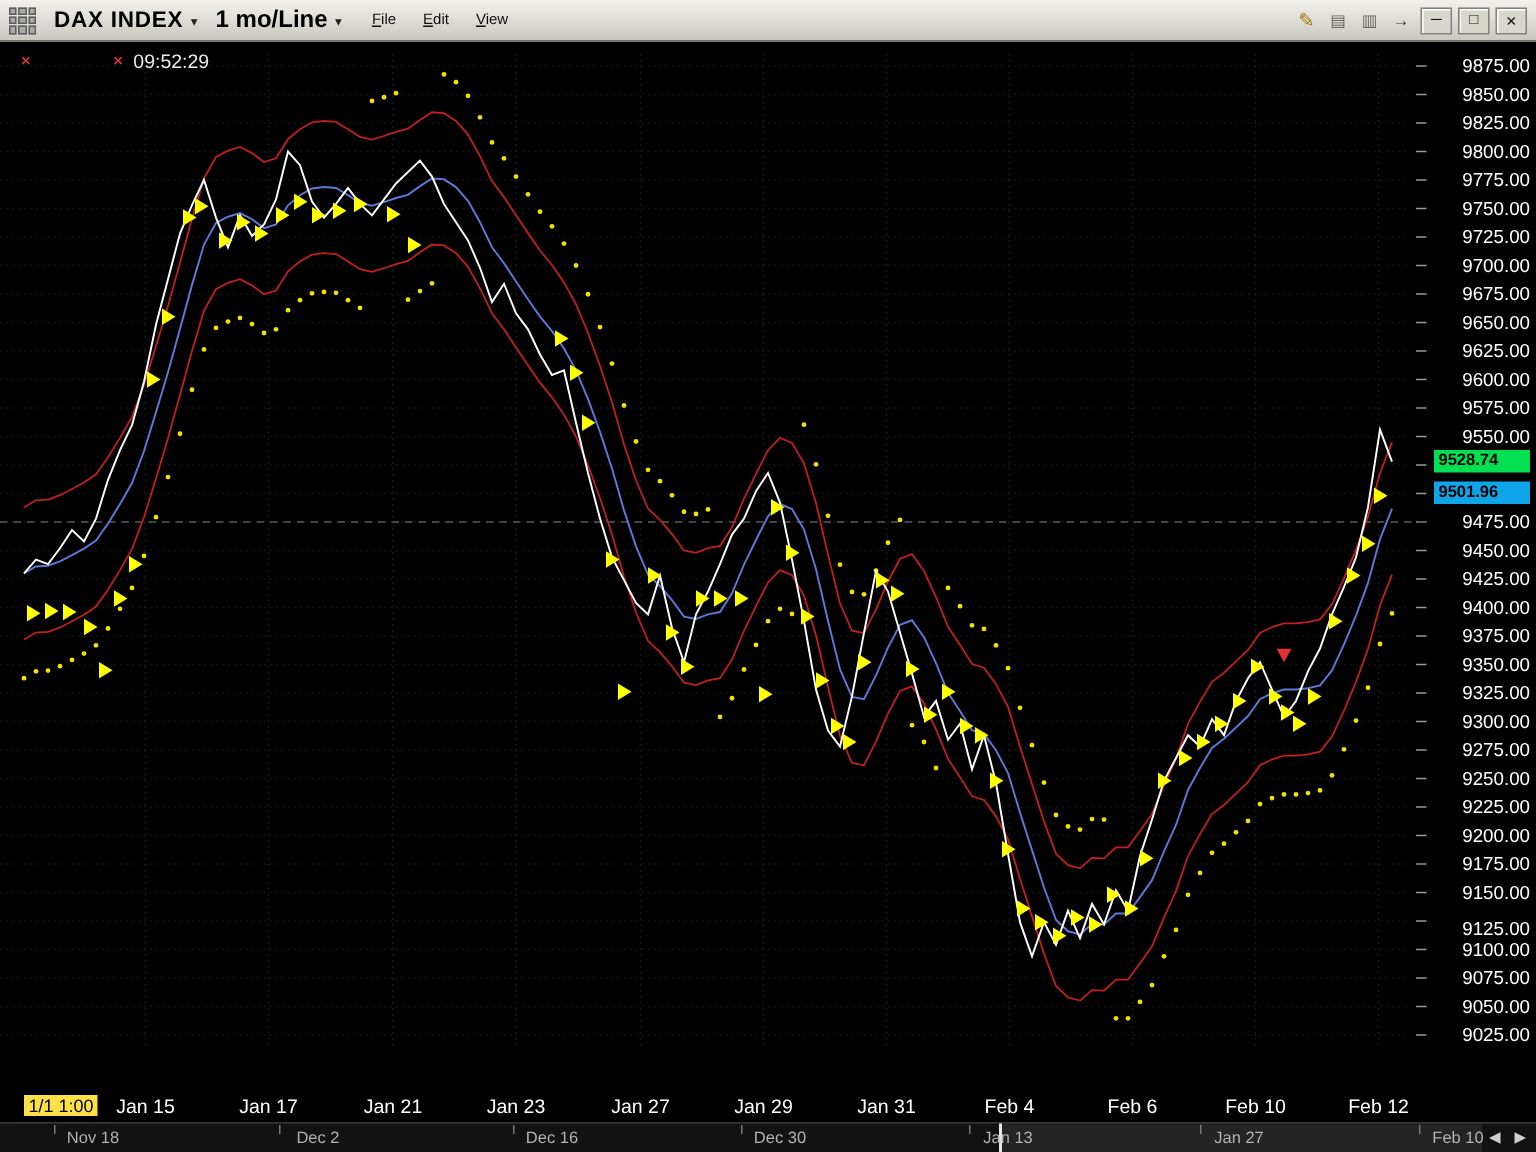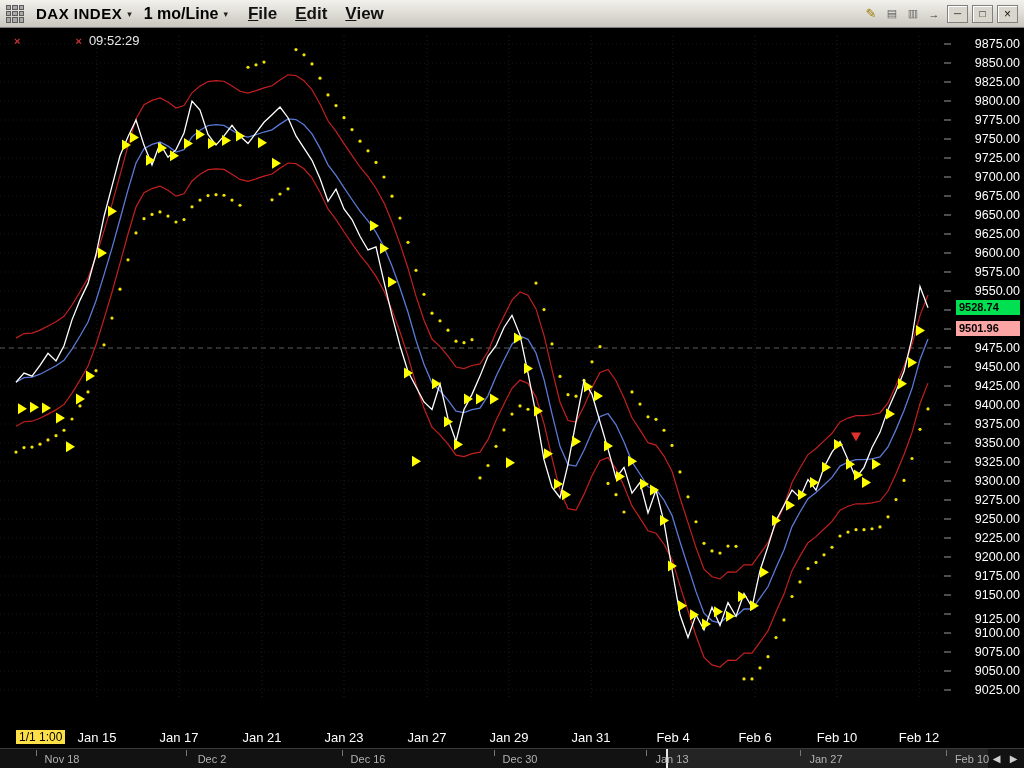--- a/index.html
+++ b/index.html
@@ -11,21 +11,21 @@
     background:linear-gradient(#f2f1ec,#c9c7be);border-bottom:1px solid #7d7d7d;
     display:flex;align-items:center;gap:12px;padding:0 6px;}
   .app-icon{width:18px;height:18px;display:grid;grid-template-columns:repeat(3,1fr);gap:1px;flex:0 0 auto;}
   .app-icon i{background:#a9a9a9;border:1px solid #5c5c5c;box-sizing:border-box;}
   .symbol-sel,.period-sel{display:flex;align-items:center;gap:5px;color:#000;cursor:default;}
   .symbol-sel .sym{font-weight:bold;font-size:15px;letter-spacing:.5px;}
   .period-sel .per{font-weight:bold;font-size:16px;}
   .caret{font-size:9px;color:#222;}
   .caret::after{content:"▾";}
   .menus{display:flex;align-items:center;gap:2px;}
-  .menu-item{display:inline-block;font-size:17px;color:#111;padding:2px 8px;font-weight:bold;}
+  .menu-item{display:inline-block;font-size:10px;color:#111;padding:2px 8px;}
   .menu-item::first-letter{text-decoration:underline;}
   .tb-right{margin-left:auto;display:flex;align-items:center;gap:3px;}
   .tb-icon{width:18px;height:16px;display:flex;align-items:center;justify-content:center;font-size:11px;color:#444;}
   .icon-pencil::after{content:"✎";color:#a07800;font-size:13px;}
   .icon-doc::after{content:"▤";color:#666;}
   .icon-doc2::after{content:"▥";color:#666;}
   .icon-arrow::after{content:"→";color:#333;}
   .win-btn{width:19px;height:16px;background:#d9d6cd;border:1px solid #808080;box-shadow:inset 1px 1px 0 #fff;
     display:flex;align-items:center;justify-content:center;font-size:10px;color:#111;margin-left:1px;}
   .win-min::after{content:"─";}
@@ -413,21 +413,21 @@
         <div class="ylabel" style="top: 503px;">9225.00</div>
         <div class="ylabel" style="top: 522px;">9200.00</div>
         <div class="ylabel" style="top: 541px;">9175.00</div>
         <div class="ylabel" style="top: 560px;">9150.00</div>
         <div class="ylabel" style="top: 584px;">9125.00</div>
         <div class="ylabel" style="top: 598px;">9100.00</div>
         <div class="ylabel" style="top: 617px;">9075.00</div>
         <div class="ylabel" style="top: 636px;">9050.00</div>
         <div class="ylabel" style="top: 655px;">9025.00</div>
         <div class="hl" style="top: 272.158px; background: rgb(0, 224, 80);">9528.74</div>
-        <div class="hl" style="top: 292.51px; background: #fca5a5;">9501.96</div>
+        <div class="hl" style="top: 292.51px; background: #0ea5e9;">9501.96</div>
       </div>
 
     <div class="x-axis" id="x-axis">
       <span class="interval-badge">1/1 1:00</span>
     <span class="xlabel" style="left: 97px;">Jan 15</span>
         <span class="xlabel" style="left: 179px;">Jan 17</span>
         <span class="xlabel" style="left: 262px;">Jan 21</span>
         <span class="xlabel" style="left: 344px;">Jan 23</span>
         <span class="xlabel" style="left: 427px;">Jan 27</span>
         <span class="xlabel" style="left: 509px;">Jan 29</span>

